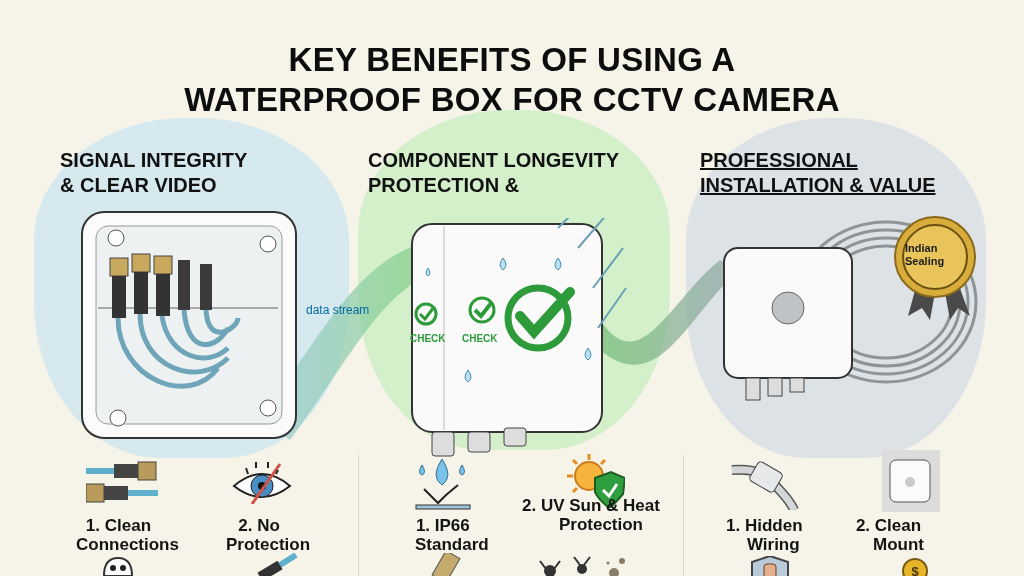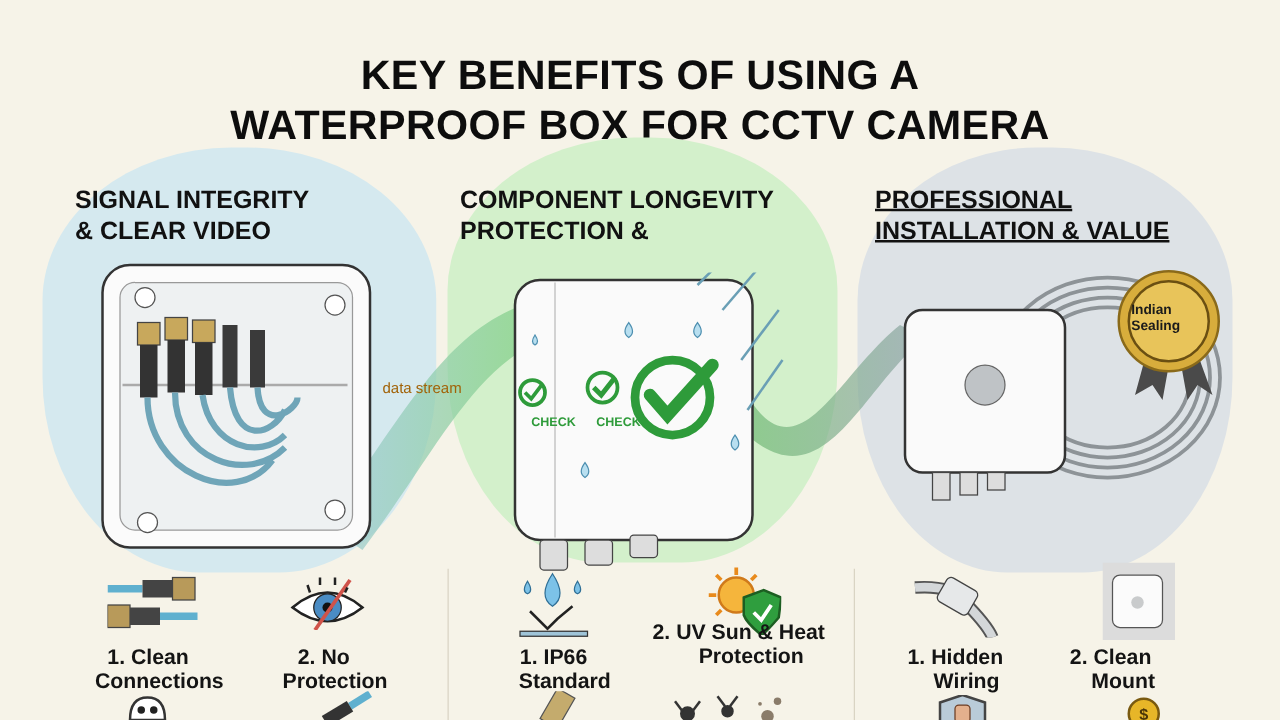--- a/index.html
+++ b/index.html
@@ -22,27 +22,27 @@
   .blob-grey { left: 686px; top: 118px; width: 300px; height: 340px; background: #dde2e6; }
   .wave { position: absolute; left: 0; top: 200px; width: 1024px; height: 260px; }
   .section-title {
     position: absolute; text-align: left; font-weight: 900; font-size: 20px; line-height: 25px; color: #111;
   }
   .st1 { left: 60px; top: 148px; width: 260px; }
   .st2 { left: 368px; top: 148px; width: 300px; }
   .st3 { left: 700px; top: 148px; width: 300px; text-decoration: underline; }
   .illus { position: absolute; }
   .data-stream {
-    position: absolute; left: 306px; top: 303px; font-size: 12px; color: #a16207;
+    position: absolute; left: 306px; top: 303px; font-size: 12px; color: #0369a1;
   }
   .badge-text {
     position: absolute; left: 905px; top: 242px; width: 60px; 
     font-size: 11px; font-weight: 700; color: #1b1b1b; line-height: 13px;
   }
-  .check-label { position: absolute; font-size: 10px; font-weight: 900; color: #2e9b3a; margin-left: 15px; }
+  .check-label { position: absolute; font-size: 10px; font-weight: 900; color: #2e9b3a; }
   .divider { position: absolute; top: 455px; width: 1px; height: 121px; background: #d9d4c3; }
   .benefit { position: absolute; text-align: center; }
   .benefit .label { font-size: 17px; line-height: 19px; font-weight: 700; color: #141414; }
   .icon-svg { position: absolute; }
 </style>
 </head>
 <body>
 
 <div class="title">
   <div>KEY BENEFITS OF USING A</div>

